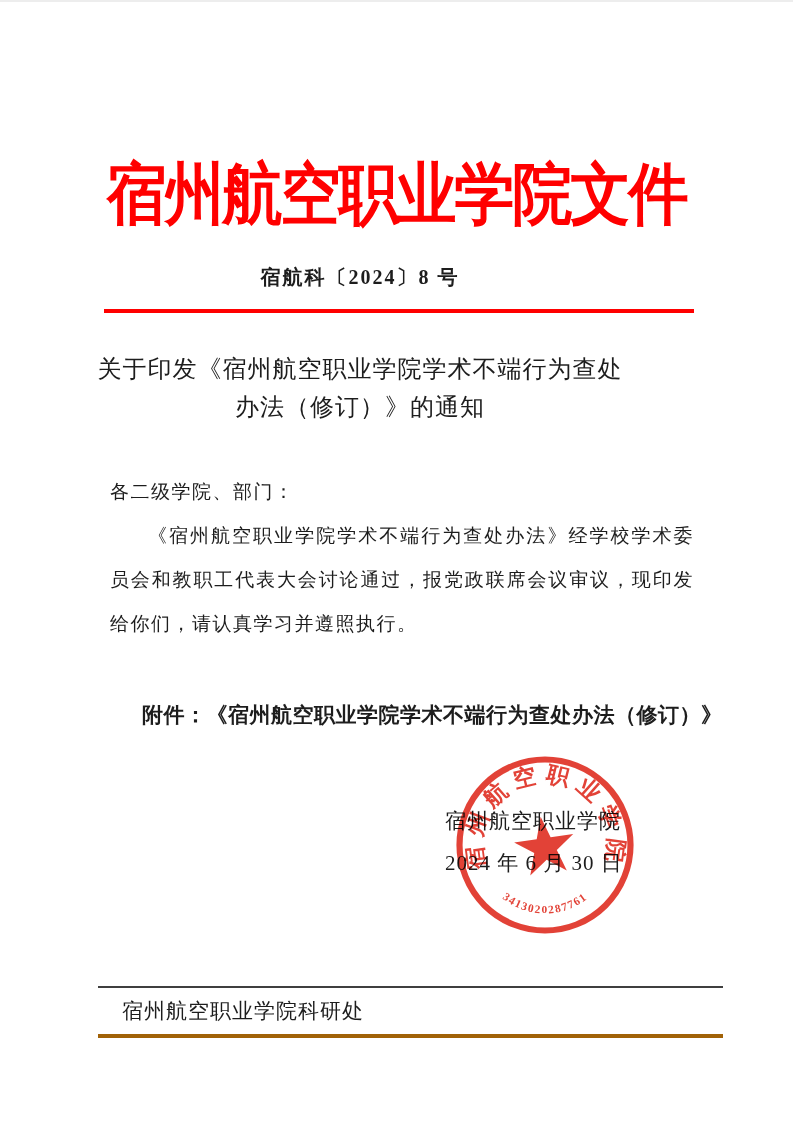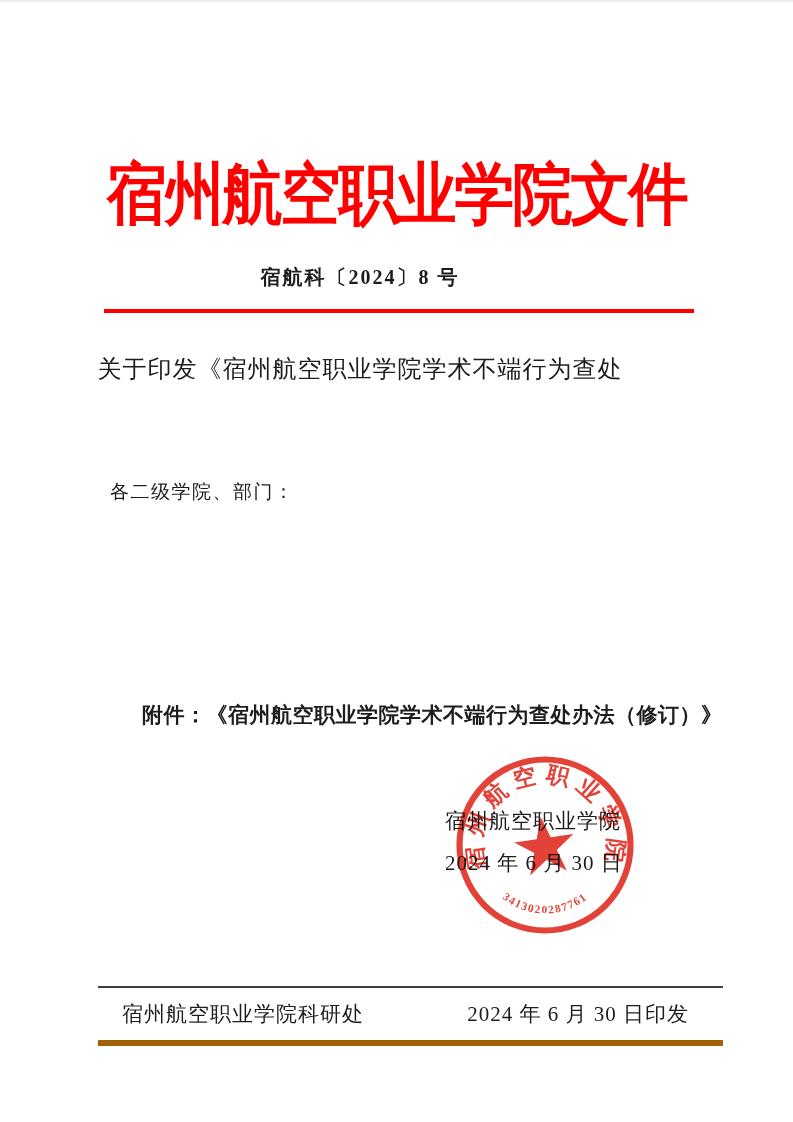--- a/index.html
+++ b/index.html
@@ -57,43 +57,45 @@
     position:absolute;top:750px;left:450px;width:190px;height:190px;
     mix-blend-mode:multiply;opacity:0.92;pointer-events:none;
   }
   .seal svg{width:100%;height:100%;display:block;}
   .seal .ring{fill:none;stroke:var(--seal-color);stroke-width:6.5;}
   .seal text{fill:var(--seal-color);font-family:"Liberation Serif","DejaVu Serif",serif;font-weight:bold;}
   .seal .arc-org{font-size:24px;letter-spacing:8px;}
   .seal .arc-serial{font-size:12px;letter-spacing:1.5px;}
   .seal .star{fill:var(--seal-color);}
   .footer-bar{
-    position:absolute;top:986px;left:98px;width:625px;height:60px;
-    border-top:2px solid #3f3f3f;border-bottom:6px solid #a16207;
+    position:absolute;top:986px;left:98px;width:625px;height:52px;
+    border-top:2px solid #3f3f3f;border-bottom:4px solid #a16207;
     display:flex;justify-content:space-between;align-items:center;
     padding:0 34px 0 24px;font-size:21px;letter-spacing:1px;white-space:nowrap;
   }
 </style>
 </head>
 <body>
 
 <div class="page-top-edge"></div>
 
 <div class="red-title">宿州航空职业学院文件</div>
 
 <div class="doc-number">宿航科〔2024〕8 号</div>
 
 <div class="red-rule"></div>
 
 <div class="notice-title">
   <div>关于印发《宿州航空职业学院学术不端行为查处</div>
+  <div>办法（修订）》的通知</div>
 </div>
 
 <div class="body-block">
   <p class="salutation">各二级学院、部门：</p>
+  <p class="para">《宿州航空职业学院学术不端行为查处办法》经学校学术委员会和教职工代表大会讨论通过，报党政联席会议审议，现印发给你们，请认真学习并遵照执行。</p>
 </div>
 
 <div class="attachment-line">附件：《宿州航空职业学院学术不端行为查处办法（修订）》</div>
 
 <div class="signature-block">
   <div>宿州航空职业学院</div>
   <div>2024 年 6 月 30 日</div>
 </div>
 
 <div class="seal">
@@ -108,14 +110,13 @@
     </text>
     <text class="arc-serial" text-anchor="middle">
       <textPath href="#sealBottomArc" startOffset="50%">3413020287761</textPath>
     </text>
     <path class="star" transform="rotate(-8 100 103)" d="M100,70 L107.4,92.8 L131.4,92.8 L112,106.9 L119.4,129.7 L100,115.6 L80.6,129.7 L88,106.9 L68.6,92.8 L92.6,92.8 Z"></path>
   </svg>
 </div>
 
 <div class="footer-bar">
   <span>宿州航空职业学院科研处</span>
-  <span>2024 年 6 月 30 日印发</span>
 </div>
 
 </body></html>

